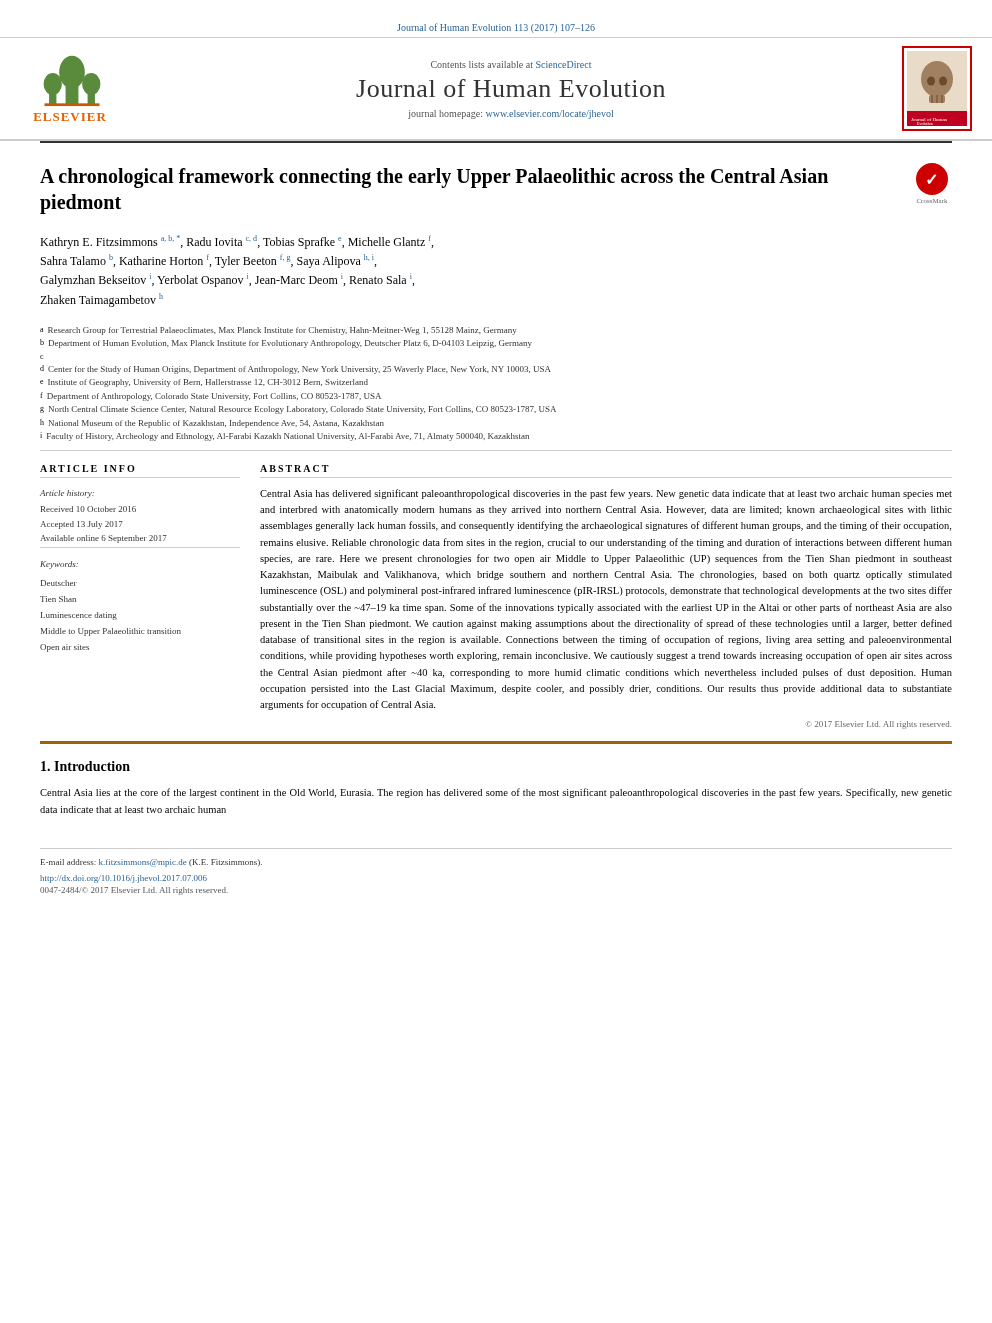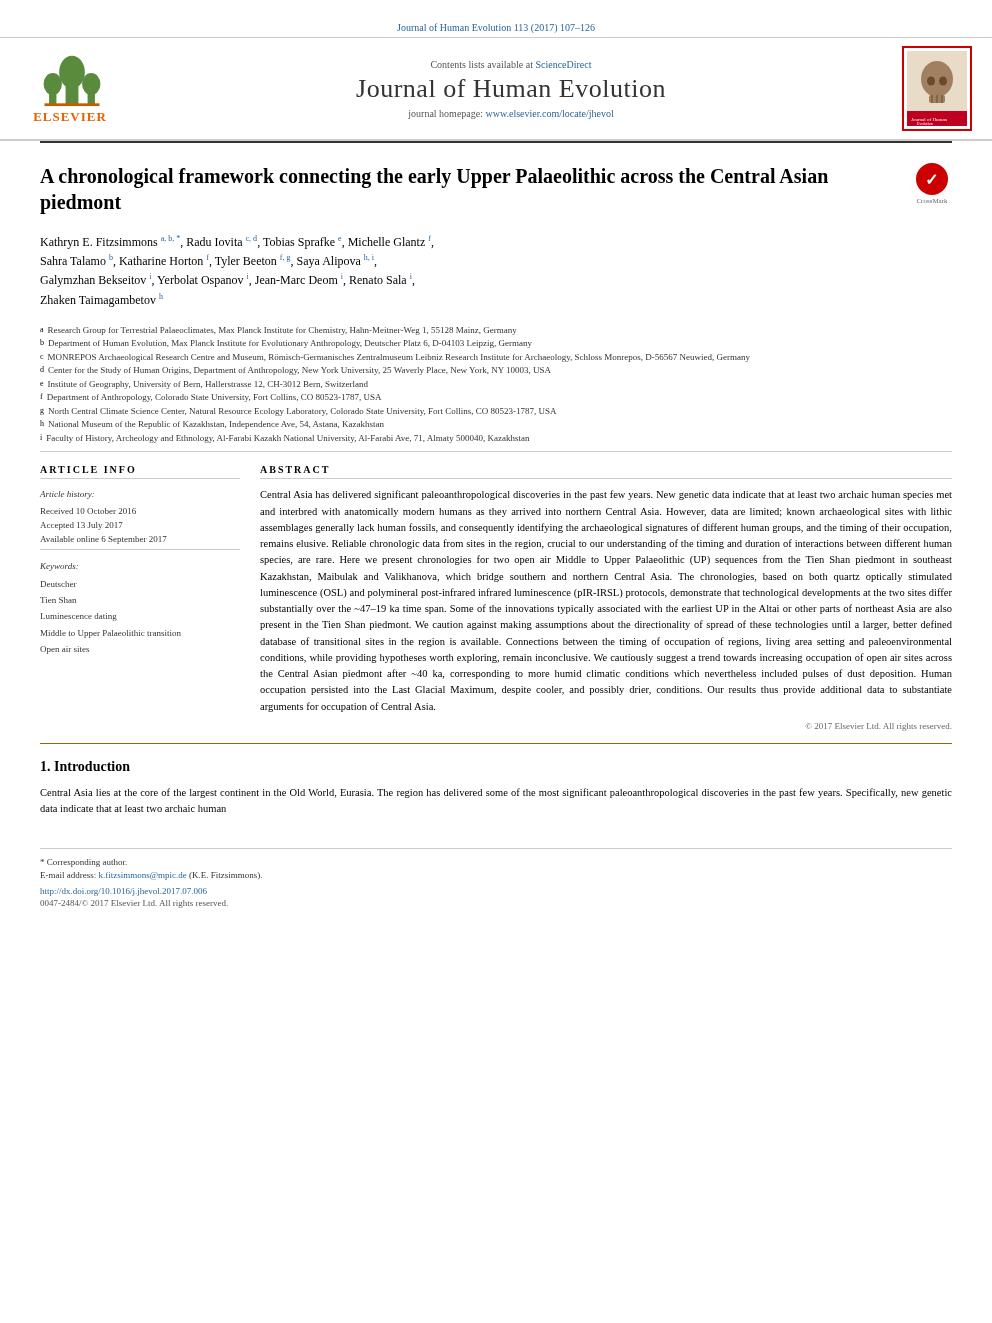--- a/index.html
+++ b/index.html
@@ -186,21 +186,21 @@
     .aff-sup {
       color: #000;
       font-size: 8px;
     }
 
     
     .two-col {
       display: flex;
       gap: 20px;
       padding: 12px 0;
-      border-bottom: 1px solid #a16207;
+      border-bottom: 3px solid #a16207;
     }
     .left-col {
       width: 200px;
       min-width: 200px;
     }
     .right-col {
       flex: 1;
     }
 
     
@@ -407,21 +407,20 @@
       <div class="affiliation-line">
         <sup class="aff-sup">a</sup>
         <span>Research Group for Terrestrial Palaeoclimates, Max Planck Institute for Chemistry, Hahn-Meitner-Weg 1, 55128 Mainz, Germany</span>
       </div>
       <div class="affiliation-line">
         <sup class="aff-sup">b</sup>
         <span>Department of Human Evolution, Max Planck Institute for Evolutionary Anthropology, Deutscher Platz 6, D-04103 Leipzig, Germany</span>
       </div>
       <div class="affiliation-line">
         <sup class="aff-sup">c</sup>
-        <span>MONREPOS Archaeological Research Centre and Museum, Römisch-Germanisches Zentralmuseum Leibniz Research Institute for Archaeology, Schloss Monrepos, D-56567 Neuwied, Germany</span>
       </div>
       <div class="affiliation-line">
         <sup class="aff-sup">d</sup>
         <span>Center for the Study of Human Origins, Department of Anthropology, New York University, 25 Waverly Place, New York, NY 10003, USA</span>
       </div>
       <div class="affiliation-line">
         <sup class="aff-sup">e</sup>
         <span>Institute of Geography, University of Bern, Hallerstrasse 12, CH-3012 Bern, Switzerland</span>
       </div>
       <div class="affiliation-line">
@@ -474,23 +473,20 @@
 
     <div class="introduction-section">
       <div class="section-number-title">
         <span>1.</span>
         <span>Introduction</span>
       </div>
       <p class="intro-text">Central Asia lies at the core of the largest continent in the Old World, Eurasia. The region has delivered some of the most significant paleoanthropological discoveries in the past few years. Specifically, new genetic data indicate that at least two archaic human</p>
     </div>
 
     <div class="footer-section">
-      <div class="footnote-corresponding">
-        <span>* Corresponding author.</span>
-      </div>
       <div class="footnote-email">
         <span>E-mail address:</span>
         <a class="email-link" href="#">
           <span>k.fitzsimmons@mpic.de</span>
         </a>
         <span>(K.E. Fitzsimmons).</span>
       </div>
       <a class="doi-line" href="#">
         <span>http://dx.doi.org/10.1016/j.jhevol.2017.07.006</span>
       </a>

